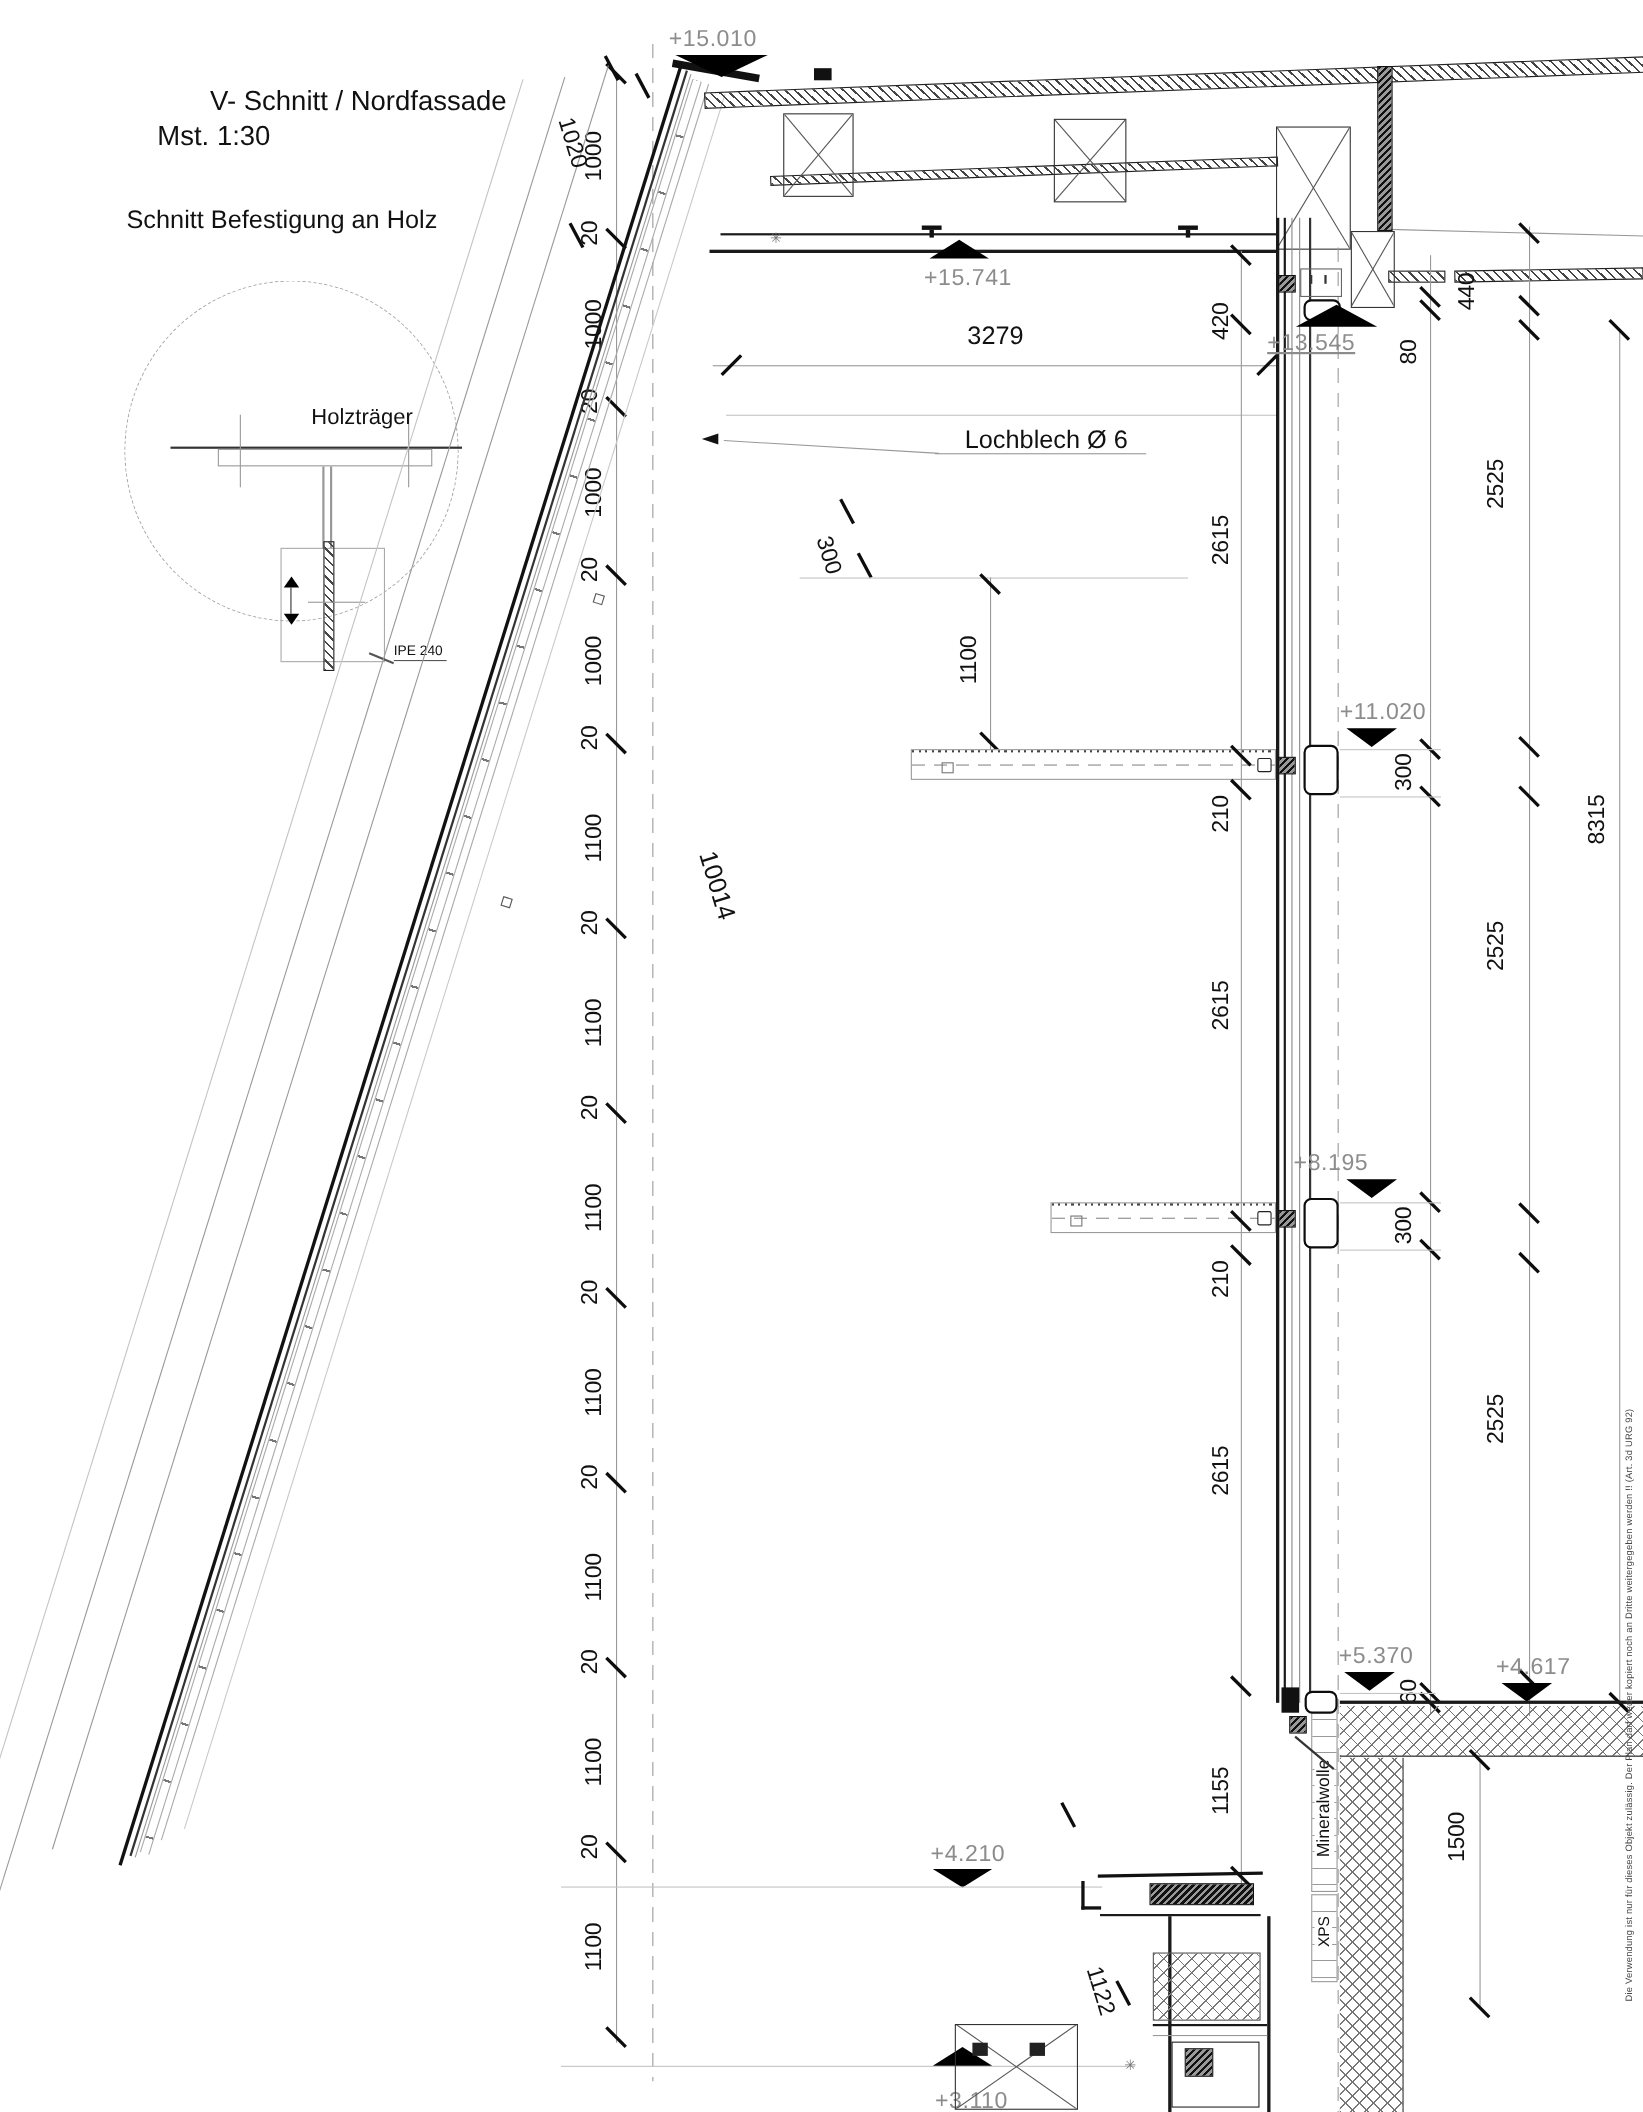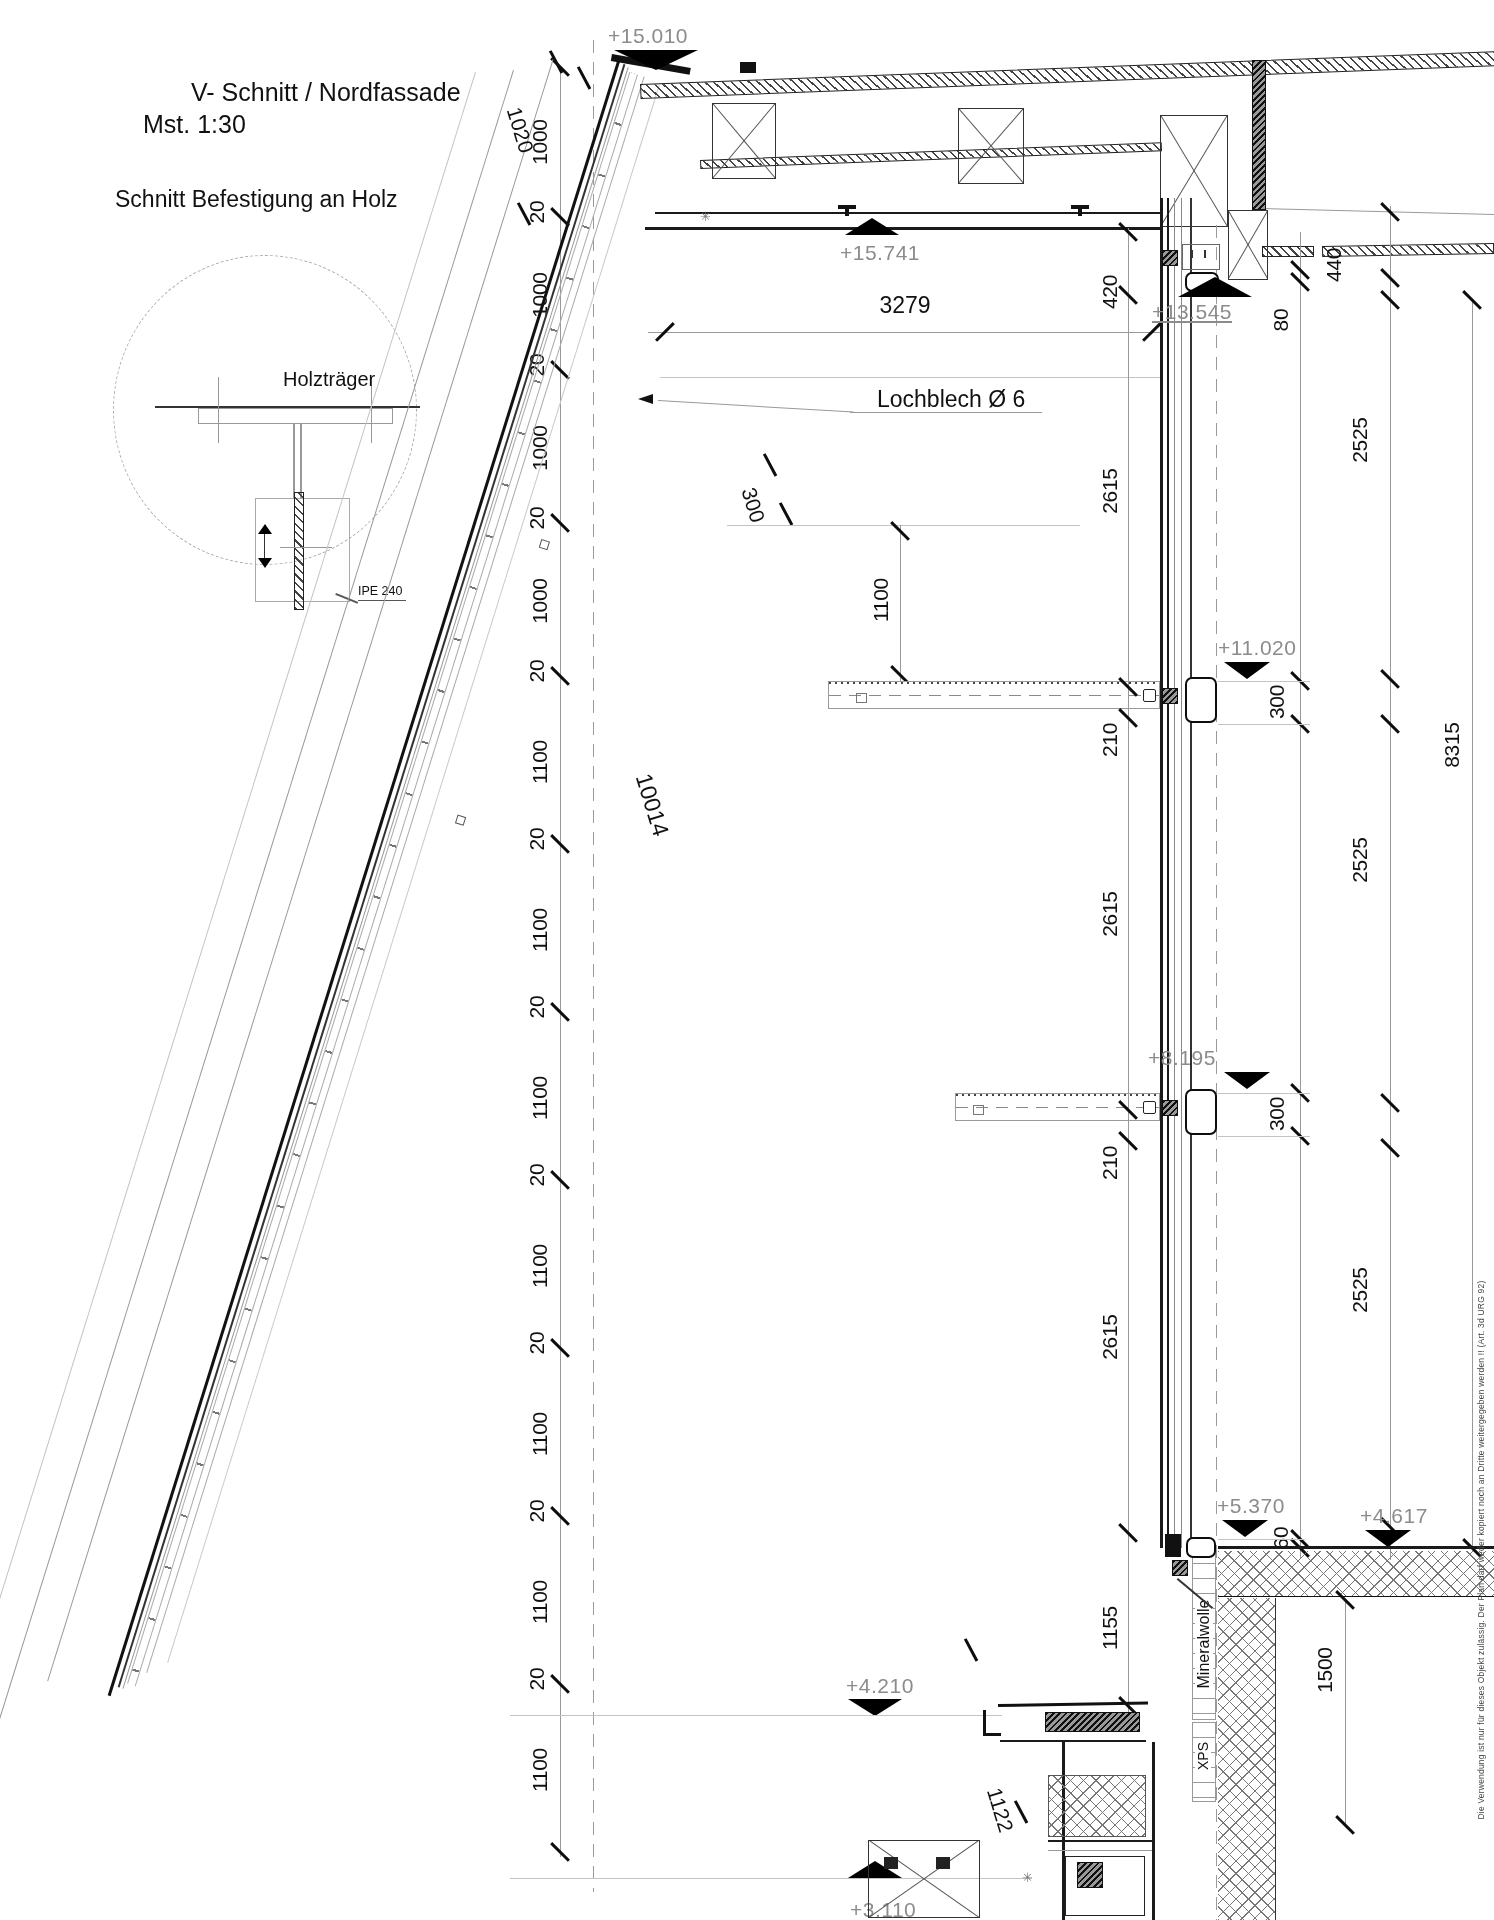--- a/index.html
+++ b/index.html
@@ -277,21 +277,21 @@
   <div class="lvl" style="left:840px;top:241px;">+15.741</div>
 
   <div class="tri up" style="left:1178px;top:277px;border-left-width:37px;border-right-width:37px;border-bottom-width:20px;"></div>
   <div class="lvl" style="left:1152px;top:300px;text-decoration:underline;">+13.545</div>
 
   <div class="lvl" style="left:1218px;top:636px;">+11.020</div>
   <div class="tri down sm" style="left:1224px;top:662px;"></div>
   <div class="hl lgray" style="left:1218px;top:681px;width:92px;height:1px;"></div>
   <div class="hl lgray" style="left:1218px;top:724px;width:92px;height:1px;"></div>
 
-  <div class="lvl" style="left:1148px;top:1046px;">+8.195</div>
+  <div class="lvl" style="left:1176px;top:1046px;">+8.195</div>
   <div class="tri down sm" style="left:1224px;top:1072px;"></div>
   <div class="hl lgray" style="left:1218px;top:1093px;width:92px;height:1px;"></div>
   <div class="hl lgray" style="left:1218px;top:1136px;width:92px;height:1px;"></div>
 
   <div class="lvl" style="left:1217px;top:1494px;">+5.370</div>
   <div class="tri down sm" style="left:1222px;top:1520px;"></div>
   <div class="hl lgray" style="left:1218px;top:1539px;width:87px;height:1px;"></div>
 
   <div class="lvl" style="left:1360px;top:1504px;">+4.617</div>
   <div class="tri down sm" style="left:1365px;top:1530px;"></div>

